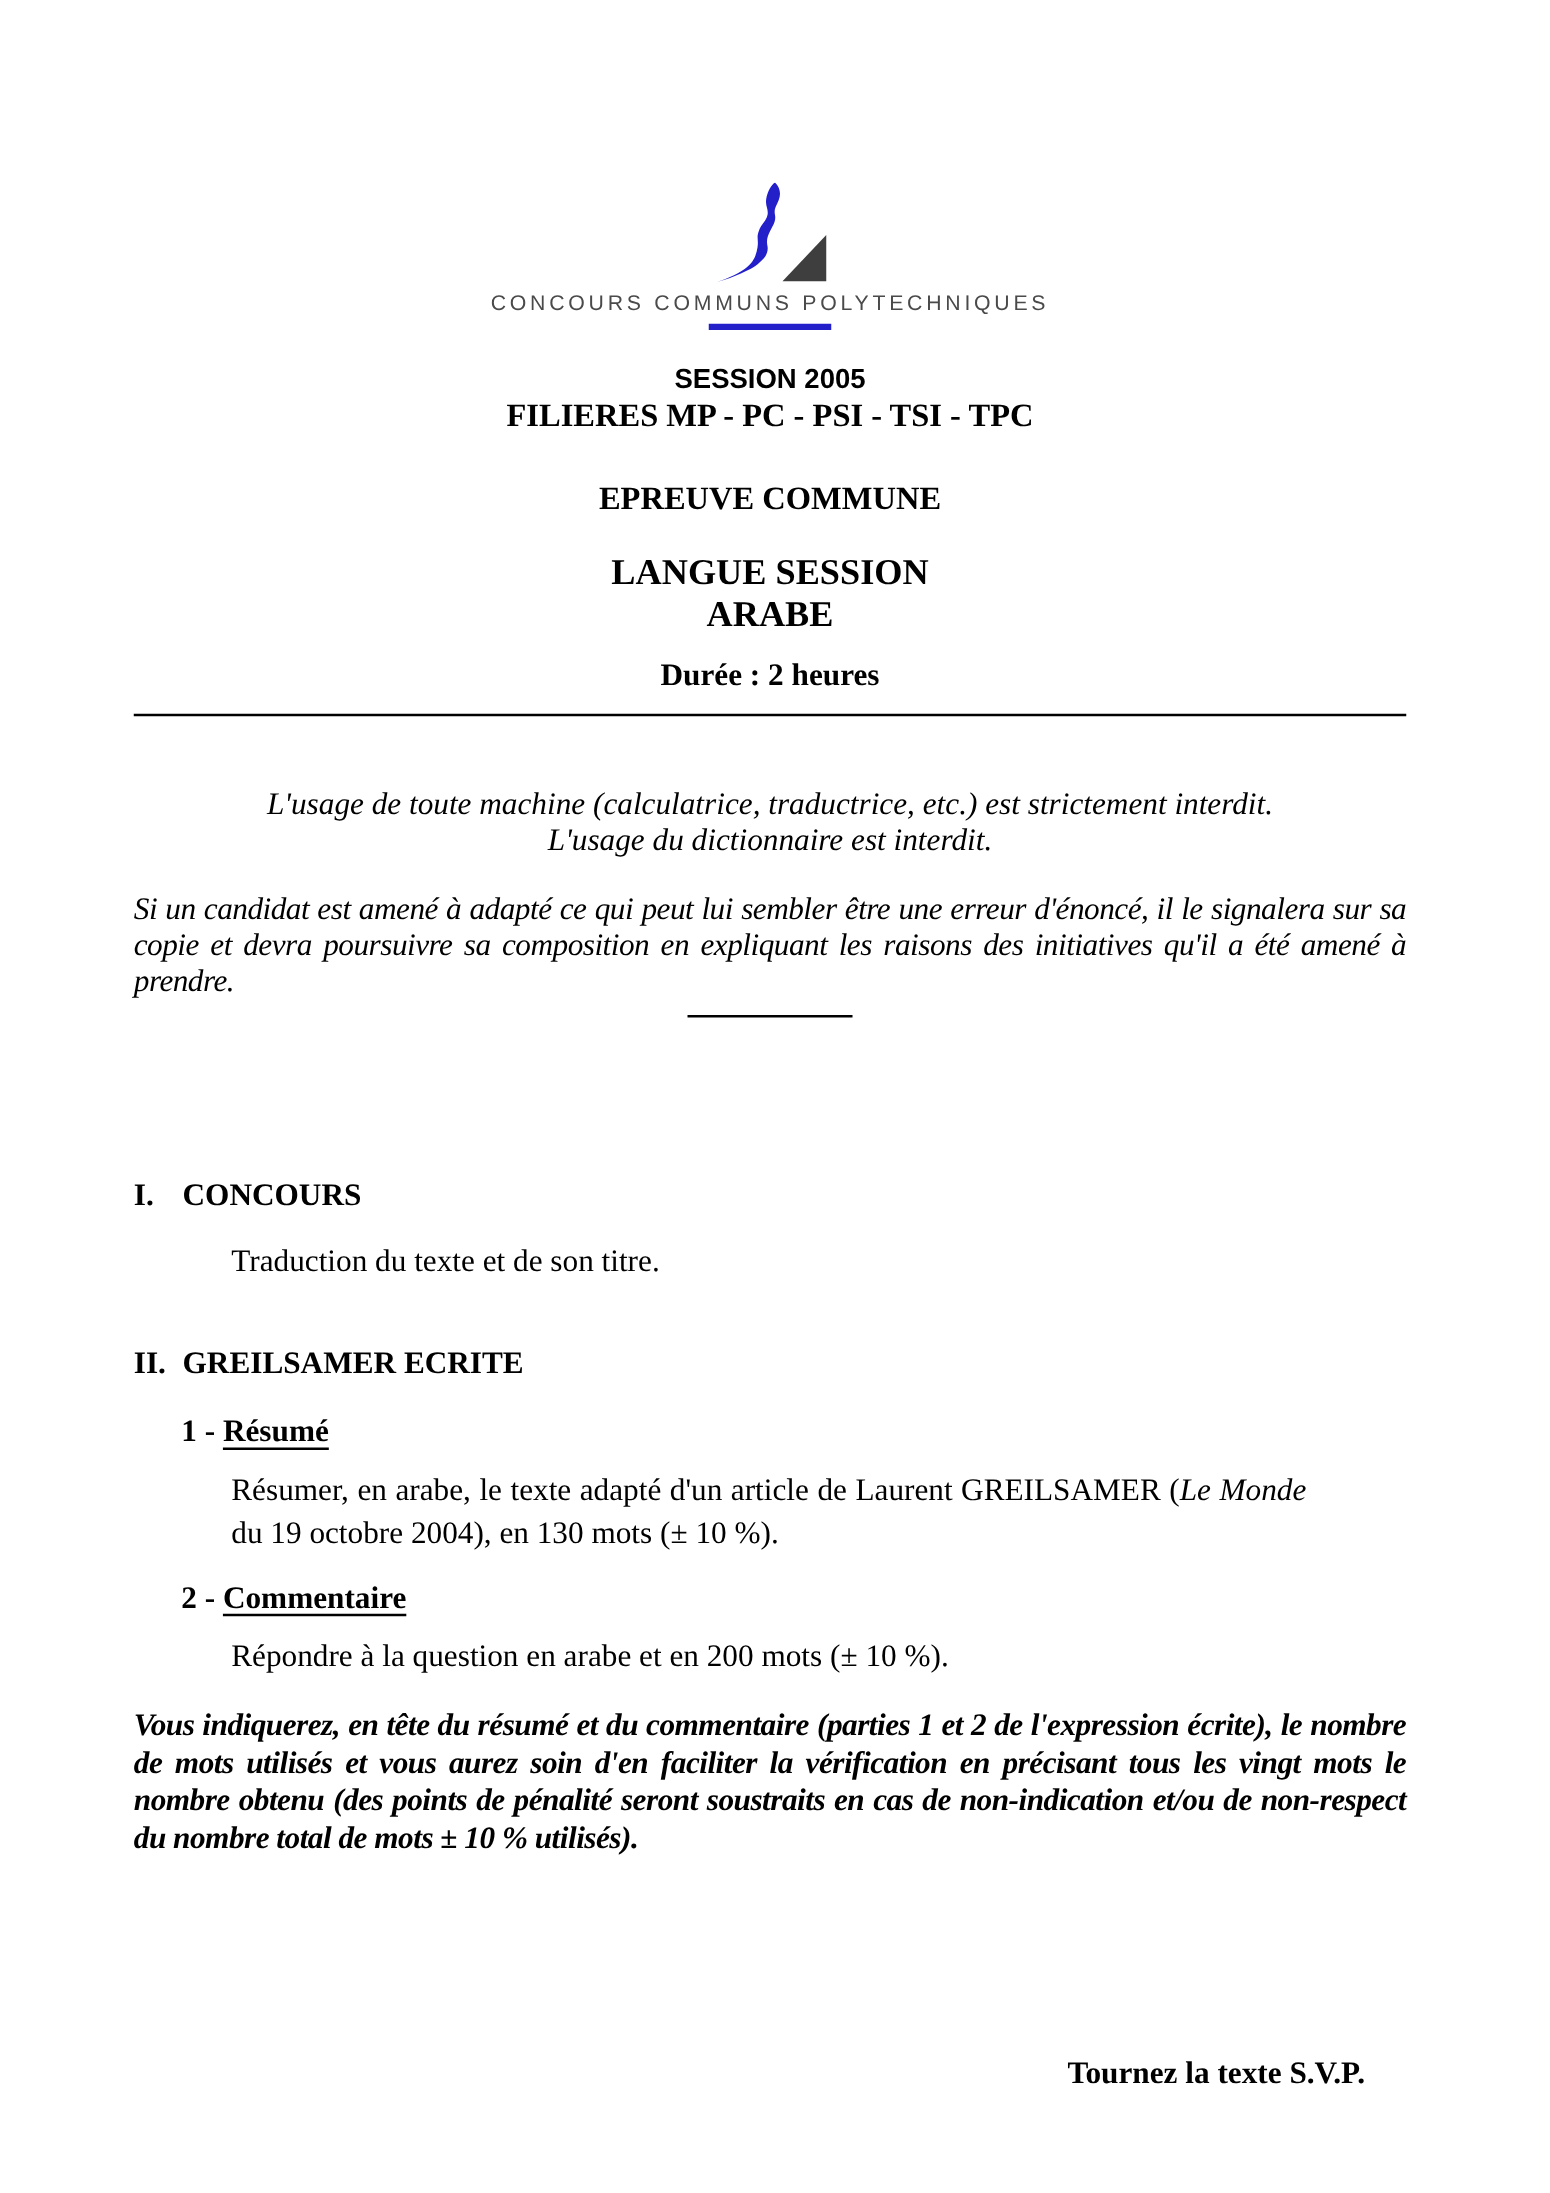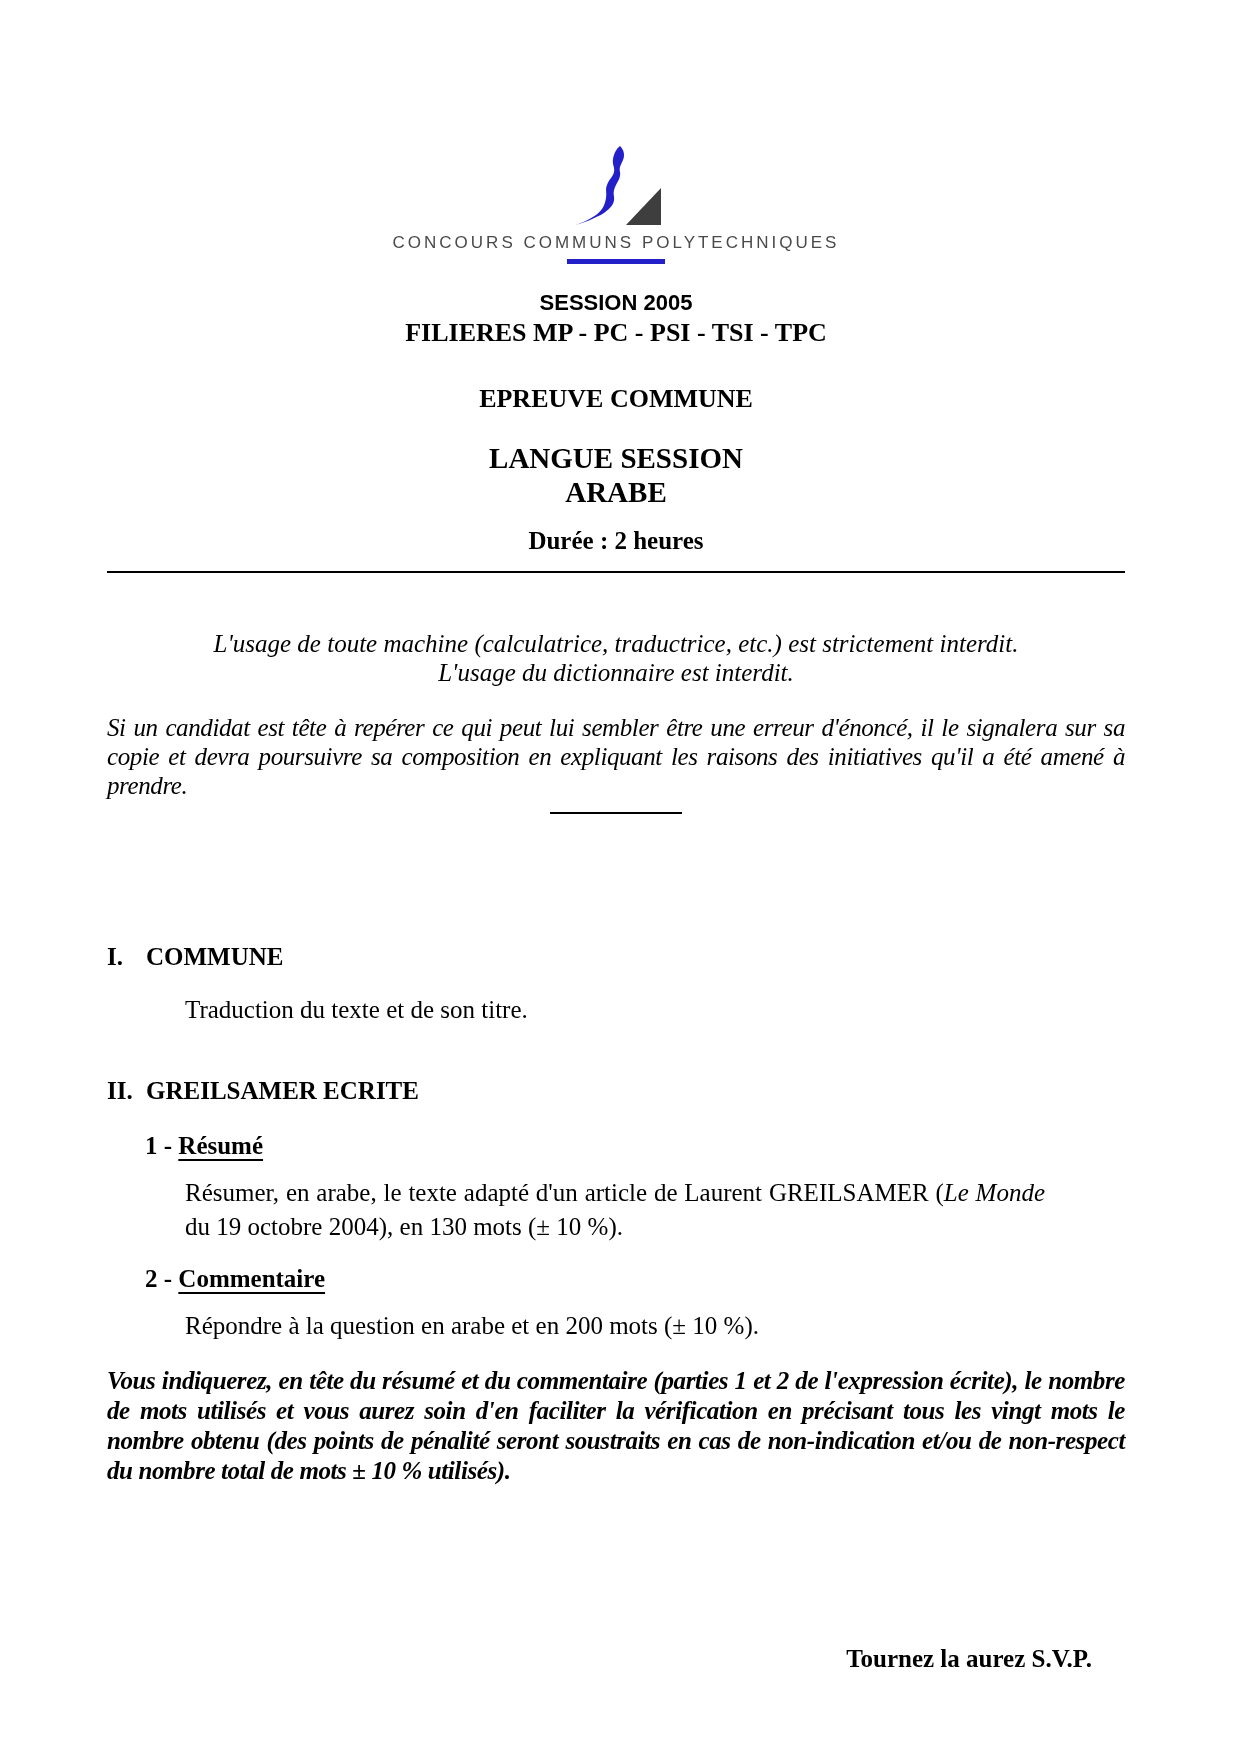--- a/index.html
+++ b/index.html
@@ -92,40 +92,40 @@
 
   <div class="duree">Durée : 2 heures</div>
 
   <hr class="rule">
 
   <div class="notice-center">
     <div>L'usage de toute machine (calculatrice, traductrice, etc.) est strictement interdit.</div>
     <div>L'usage du dictionnaire est interdit.</div>
   </div>
 
-  <p class="notice-just">Si un candidat est tête à repérer ce qui peut lui sembler être une erreur d'énoncé, il le signalera sur sa copie et devra poursuivre sa composition en expliquant les raisons des initiatives qu'il a été amené à prendre.</p>
+  <p class="notice-just">Si un candidat est amené à adapté ce qui peut lui sembler être une erreur d'énoncé, il le signalera sur sa copie et devra poursuivre sa composition en expliquant les raisons des initiatives qu'il a été amené à prendre.</p>
 
   <div class="mini-divider"></div>
 
   <div class="sec-head sec1">
-    <span class="sec-num">I.</span><span>COMMUNE</span>
+    <span class="sec-num">I.</span><span>CONCOURS</span>
   </div>
   <p class="body-ind traduction">Traduction du texte et de son titre.</p>
 
   <div class="sec-head sec2">
     <span class="sec-num">II.</span><span>GREILSAMER ECRITE</span>
   </div>
 
   <div class="sub-head resume-head">
     <span>1 - </span><span class="u">Résumé</span>
   </div>
   <p class="body-ind resume-body"><span>Résumer, en arabe, le texte adapté d'un article de Laurent GREILSAMER (</span><i>Le Monde</i><span> du 19 octobre 2004), en 130 mots (± 10 %).</span></p>
 
   <div class="sub-head comment-head">
     <span>2 - </span><span class="u">Commentaire</span>
   </div>
   <p class="body-ind comment-body">Répondre à la question en arabe et en 200 mots (± 10 %).</p>
 
   <p class="wc-notice">Vous indiquerez, en tête du résumé et du commentaire (parties 1 et 2 de l'expression écrite), le nombre de mots utilisés et vous aurez soin d'en faciliter la vérification en précisant tous les vingt mots le nombre obtenu (des points de pénalité seront soustraits en cas de non-indication et/ou de non-respect du nombre total de mots ± 10 % utilisés).</p>
 
-  <div class="footer-note">Tournez la aurez S.V.P.</div>
+  <div class="footer-note">Tournez la texte S.V.P.</div>
 
 </div>
 
 </body></html>

